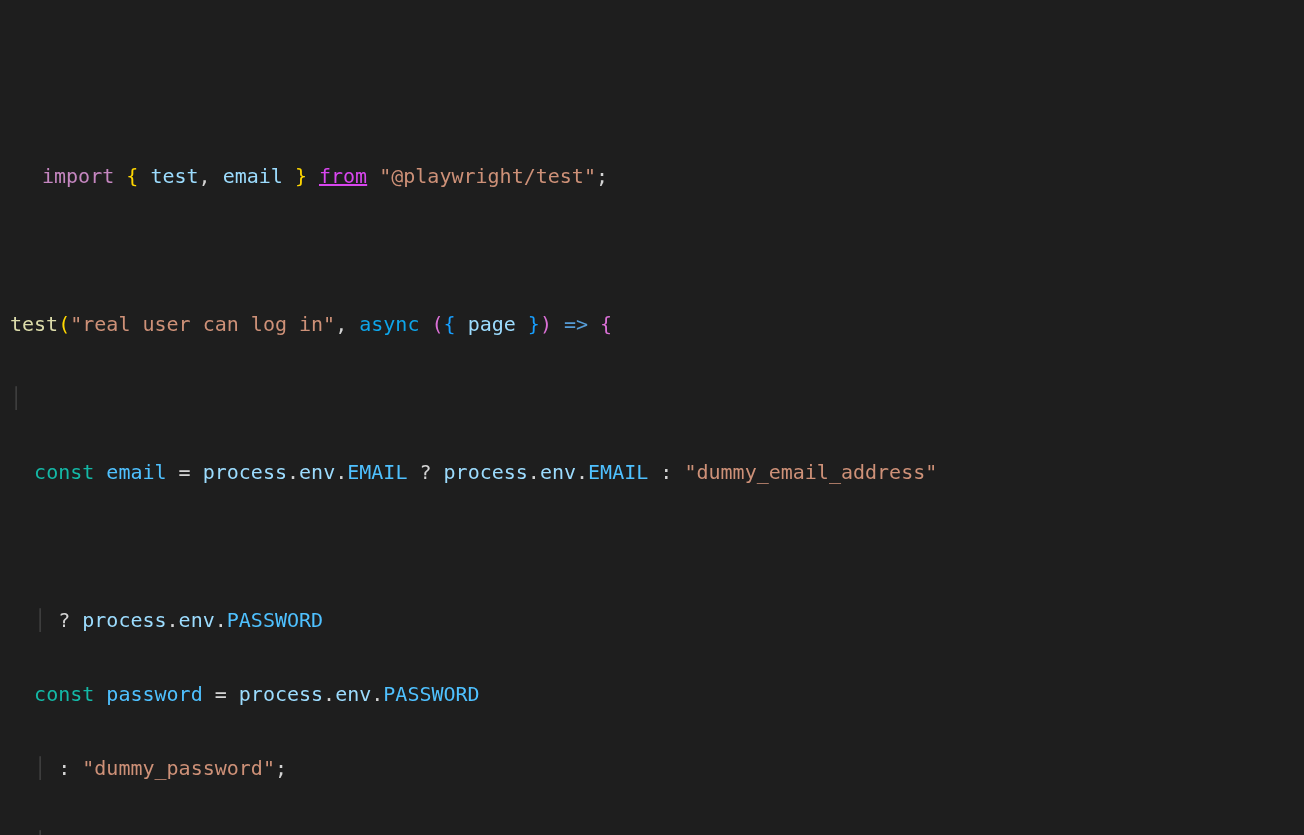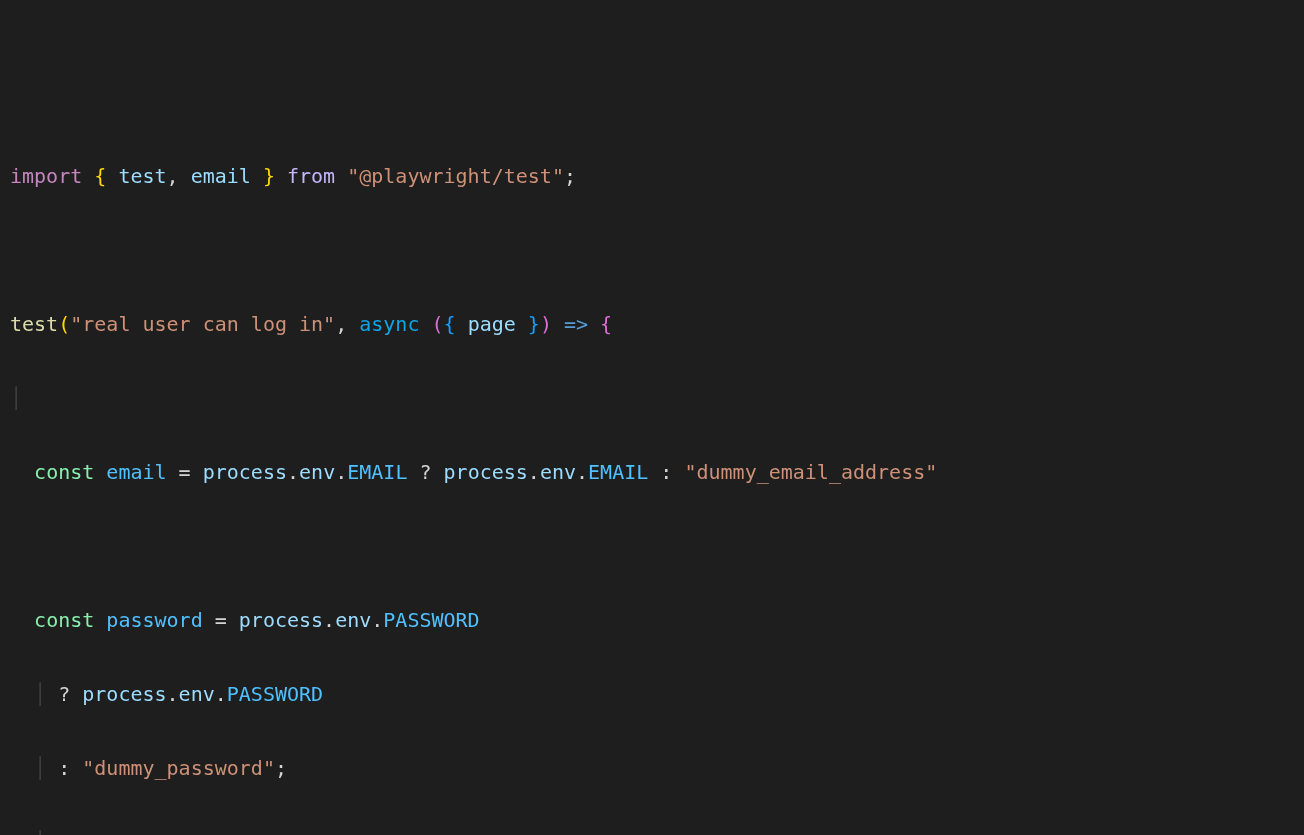--- a/index.html
+++ b/index.html
@@ -9,23 +9,23 @@
     font-family: 'Menlo', 'Monaco', 'Consolas', monospace;
     font-size: 20px;
     line-height: 1.85;
     color: #d4d4d4;
     white-space: pre;
     overflow: hidden;
   }
   .line {
     display: block;
   }
-  .keyword-import { color: #c586c0; }
-  .keyword-from { color: #c4b5fd; }
-  .keyword-const { color: #86efac; }
+  .keyword-import { color: #c586c0; margin-left: 32px; }
+  .keyword-from { color: #d946ef; text-decoration: underline; }
+  .keyword-const { color: #14b8a6; }
   .keyword-async { color: #0ea5e9; }
   .brace { color: #ffd700; }
   .brace-blue { color: #179fff; }
   .paren-pink { color: #da70d6; }
   .punct { color: #d4d4d4; }
   .var { color: #9cdcfe; }
   .func { color: #dcdcaa; }
   .string { color: #ce9178; }
   .arrow { color: #569cd6; }
   .constant { color: #4fc1ff; }
@@ -35,22 +35,22 @@
 <body>
 
 
 
 <div><span class="line"><span class="keyword-import">import</span><span class="brace"> { </span><span class="var">test</span><span class="punct">, </span><span class="var">email</span><span class="brace"> } </span><span class="keyword-from">from</span><span> </span><span class="string">"@playwright/test"</span><span class="punct">;</span></span>
 <span class="line"> </span>
 <span class="line"><span class="func">test</span><span class="brace">(</span><span class="string">"real user can log in"</span><span class="punct">, </span><span class="keyword-async">async</span><span> </span><span class="paren-pink">(</span><span class="brace-blue">{ </span><span class="var">page</span><span class="brace-blue"> }</span><span class="paren-pink">)</span><span class="arrow"> =&gt; </span><span class="paren-pink">{</span></span>
 <span class="line"><span class="guide">│</span></span>
 <span class="line"><span>  </span><span class="keyword-const">const</span><span> </span><span class="constant">email</span><span class="punct"> = </span><span class="var">process</span><span class="punct">.</span><span class="var">env</span><span class="punct">.</span><span class="constant">EMAIL</span><span class="punct"> ? </span><span class="var">process</span><span class="punct">.</span><span class="var">env</span><span class="punct">.</span><span class="constant">EMAIL</span><span class="punct"> : </span><span class="string">"dummy_email_address"</span></span>
 <span class="line"> </span>
+<span class="line"><span class="guide">  │ </span><span class="punct">? </span><span class="var">process</span><span class="punct">.</span><span class="var">env</span><span class="punct">.</span><span class="constant">PASSWORD</span></span>
 <span class="line"><span>  </span><span class="keyword-const">const</span><span> </span><span class="constant">password</span><span class="punct"> = </span><span class="var">process</span><span class="punct">.</span><span class="var">env</span><span class="punct">.</span><span class="constant">PASSWORD</span></span>
-<span class="line"><span class="guide">  │ </span><span class="punct">? </span><span class="var">process</span><span class="punct">.</span><span class="var">env</span><span class="punct">.</span><span class="constant">PASSWORD</span></span>
 <span class="line"><span class="guide">  │ </span><span class="punct">: </span><span class="string">"dummy_password"</span><span class="punct">;</span></span>
 <span class="line"><span class="guide">  │</span></span>
 
 
 
 
 
 
 
 

